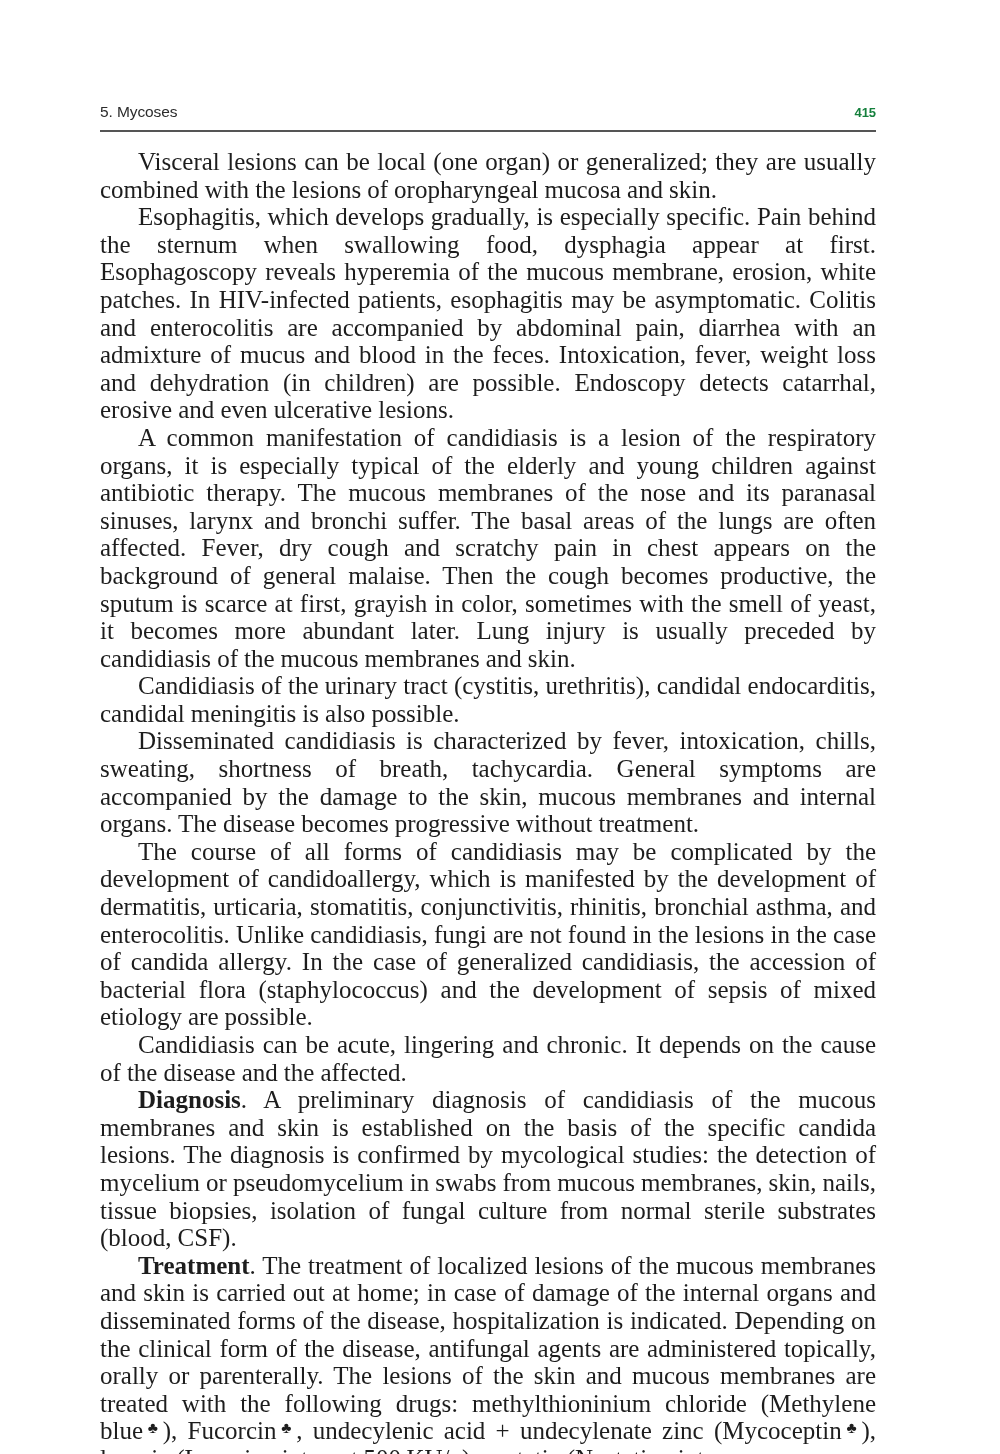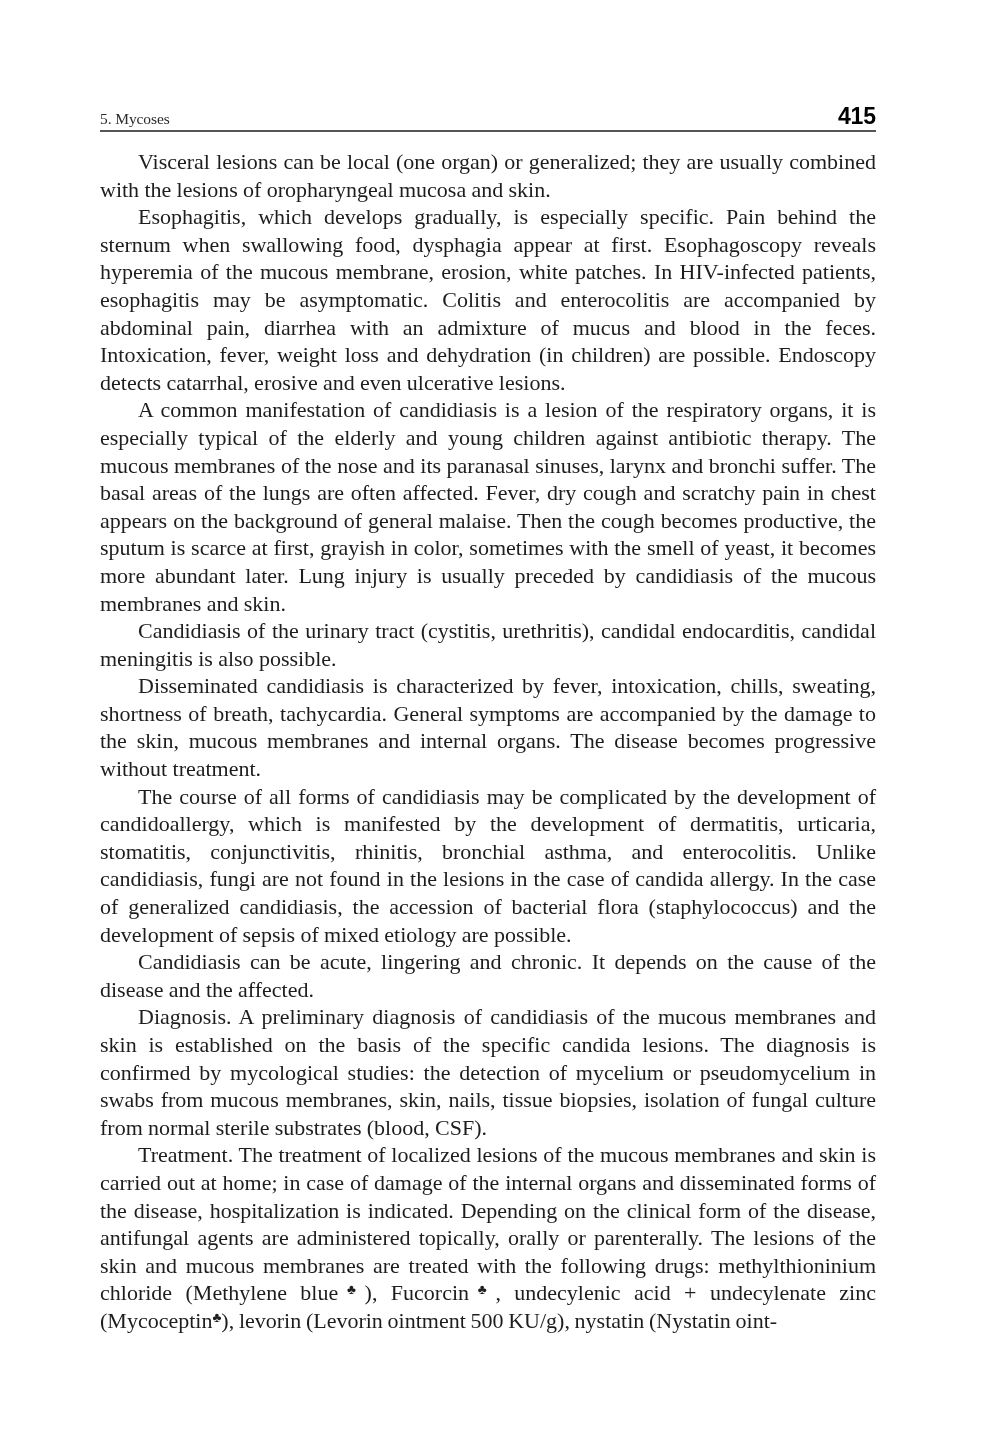--- a/index.html
+++ b/index.html
@@ -32,26 +32,25 @@
     display: flex;
     align-items: baseline;
     justify-content: space-between;
     font-family: "Liberation Sans", "DejaVu Sans", sans-serif;
     font-size: 15.5px;
     letter-spacing: -0.1px;
     color: #2b2b2b;
   }
   .running-head .chapter {
     font-weight: 400;
-    font-family: Liberation Serif, serif;
   }
   .running-head .folio {
     font-weight: 700;
-    font-size: 23px;
-    color: #000000;
+    font-size: 13px;
+    color: #15803d;
   }
   .head-rule {
     position: absolute;
     left: 100px;
     top: 130px;
     width: 776px;
     height: 1.6px;
     background: #555555;
   }
 
@@ -61,33 +60,33 @@
     left: 100px;
     top: 148px;
     width: 776px;
   }
 
   p.para {
     margin: 0;
     text-align: justify;
     text-justify: inter-word;
     text-indent: 38px;
-    font-size: 22px;
+    font-size: 25px;
     line-height: 27.6px;
     color: #1d1d1d;
     hyphens: none;
     word-spacing: -0.2px;
   }
 
   p.para.tight {
     word-spacing: -0.8px;
   }
 
   b, .bold {
-    font-weight: 400;
+    font-weight: 700;
   }
 
   sup.tm {
     font-size: 0.62em;
     vertical-align: 0.42em;
     line-height: 0;
     letter-spacing: 0;
   }
 </style>
 </head>

